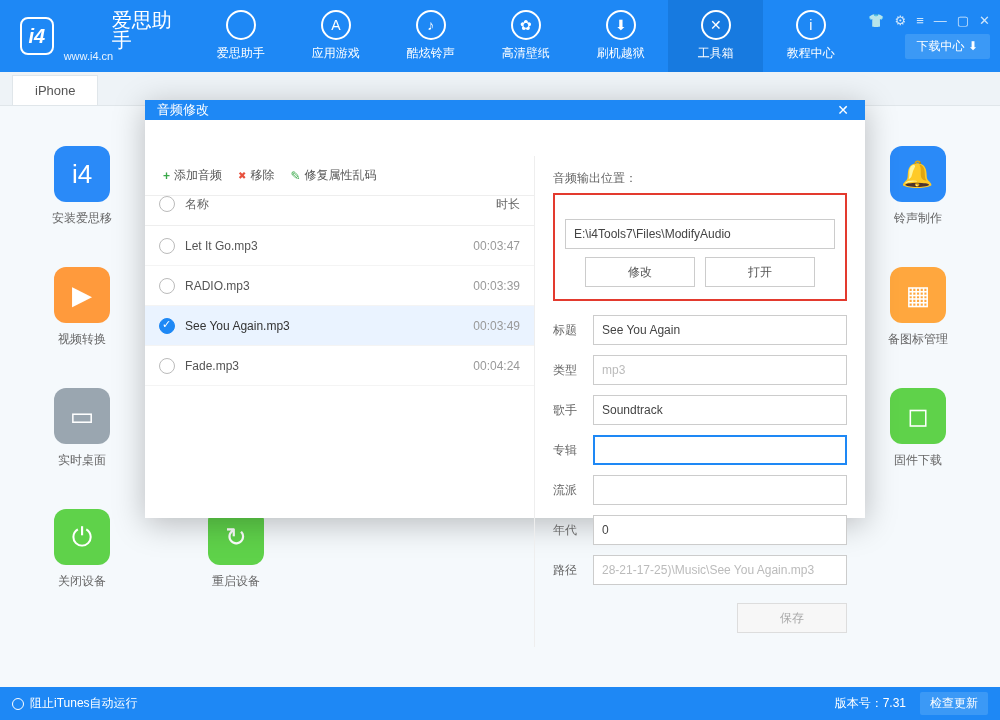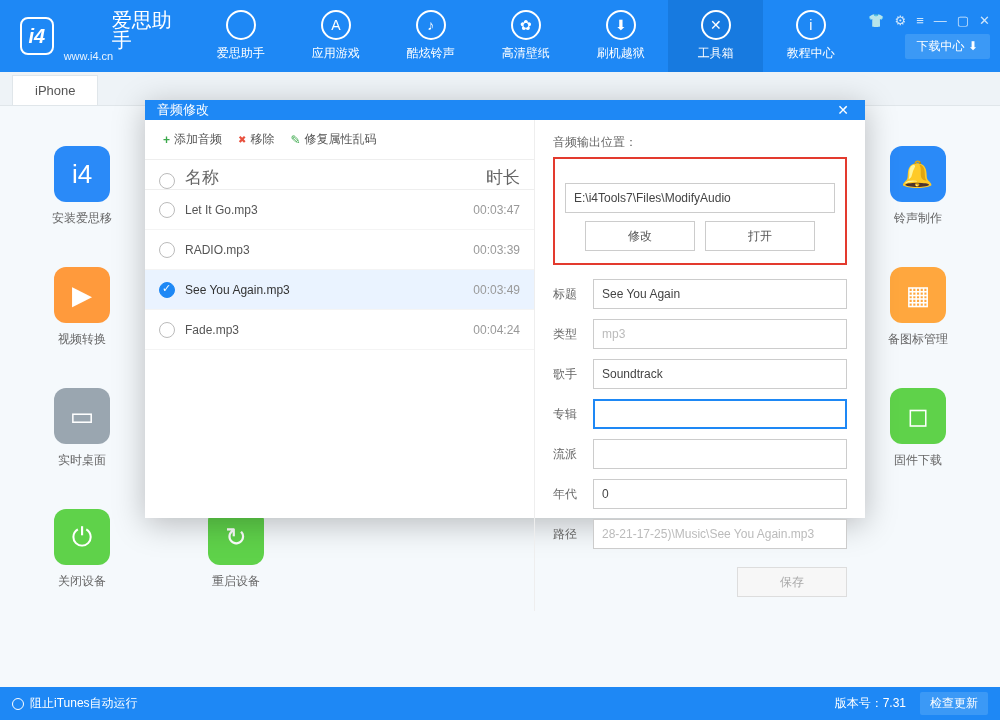--- a/index.html
+++ b/index.html
@@ -30,31 +30,31 @@
 .tile { width: 64px; text-align: center; }
 .tile-icon { width: 56px; height: 56px; border-radius: 12px; margin: 0 auto 8px; display: flex; align-items: center; justify-content: center; color: #fff; font-size: 26px; }
 .tile-label { font-size: 12px; color: #666; white-space: nowrap; }
 .blue { background: #2a8af8; }
 .orange { background: #ff9a3c; }
 .orange2 { background: #ffa73e; }
 .green { background: #5fd24a; }
 .gray { background: #9aa6b0; }
 
 
-.dialog { position: absolute; left: 145px; top: 100px; width: 720px; height: 418px; background: #fff; box-shadow: 0 6px 30px rgba(0,0,0,.25); display: flex; flex-direction: column; }
+.dialog { position: absolute; left: 145px; top: 100px; width: 720px; height: 418px; background: #fff; box-shadow: 0 6px 30px rgba(0,0,0,.25); display: flex; flex-direction: column; gap: 36px; }
 .dlg-title { height: 38px; background: #1e88f5; color: #fff; display: flex; align-items: center; padding: 0 12px; font-size: 13px; }
 .dlg-close { margin-left: auto; width: 20px; height: 20px; display: flex; align-items: center; justify-content: center; cursor: pointer; font-size: 14px; }
 .dlg-body { flex: 1; display: flex; }
 .left { width: 390px; border-right: 1px solid #eee; display: flex; flex-direction: column; }
 .toolbar { height: 40px; display: flex; align-items: center; padding: 0 18px; gap: 16px; font-size: 12px; color: #555; border-bottom: 1px solid #eee; }
 .toolbar span { cursor: pointer; display: flex; align-items: center; gap: 4px; }
 .tb-add::before { content: "+"; color: #3aa84a; font-weight: bold; }
 .tb-del::before { content: "✖"; color: #e8513e; font-size: 10px; }
 .tb-fix::before { content: "✎"; color: #3aa84a; }
-.table-head { height: 30px; display: flex; align-items: flex-end; font-size: 17px; color: #666; border-bottom: 1px solid #eee; padding: 0 14px; }
+.table-head { height: 30px; display: flex; align-items: flex-start; font-size: 12px; color: #666; border-bottom: 1px solid #eee; padding: 0 14px; }
 .th-check { width: 26px; }
 .th-name { flex: 1; }
 .th-dur { width: 70px; text-align: right; }
 .row { height: 40px; display: flex; align-items: center; padding: 0 14px; font-size: 12px; color: #555; border-bottom: 1px solid #f4f4f4; cursor: pointer; }
 .row.selected { background: #eaf3ff; color: #333; }
 .chk { width: 16px; height: 16px; border: 1px solid #bbb; border-radius: 50%; margin-right: 10px; flex-shrink: 0; }
 .chk.on { background: #1e88f5; border-color: #1e88f5; position: relative; }
 .chk.on::after { content: "✓"; color: #fff; font-size: 11px; position: absolute; left: 2px; top: -1px; }
 .r-name { flex: 1; }
 .r-dur { width: 70px; text-align: right; color: #999; }

